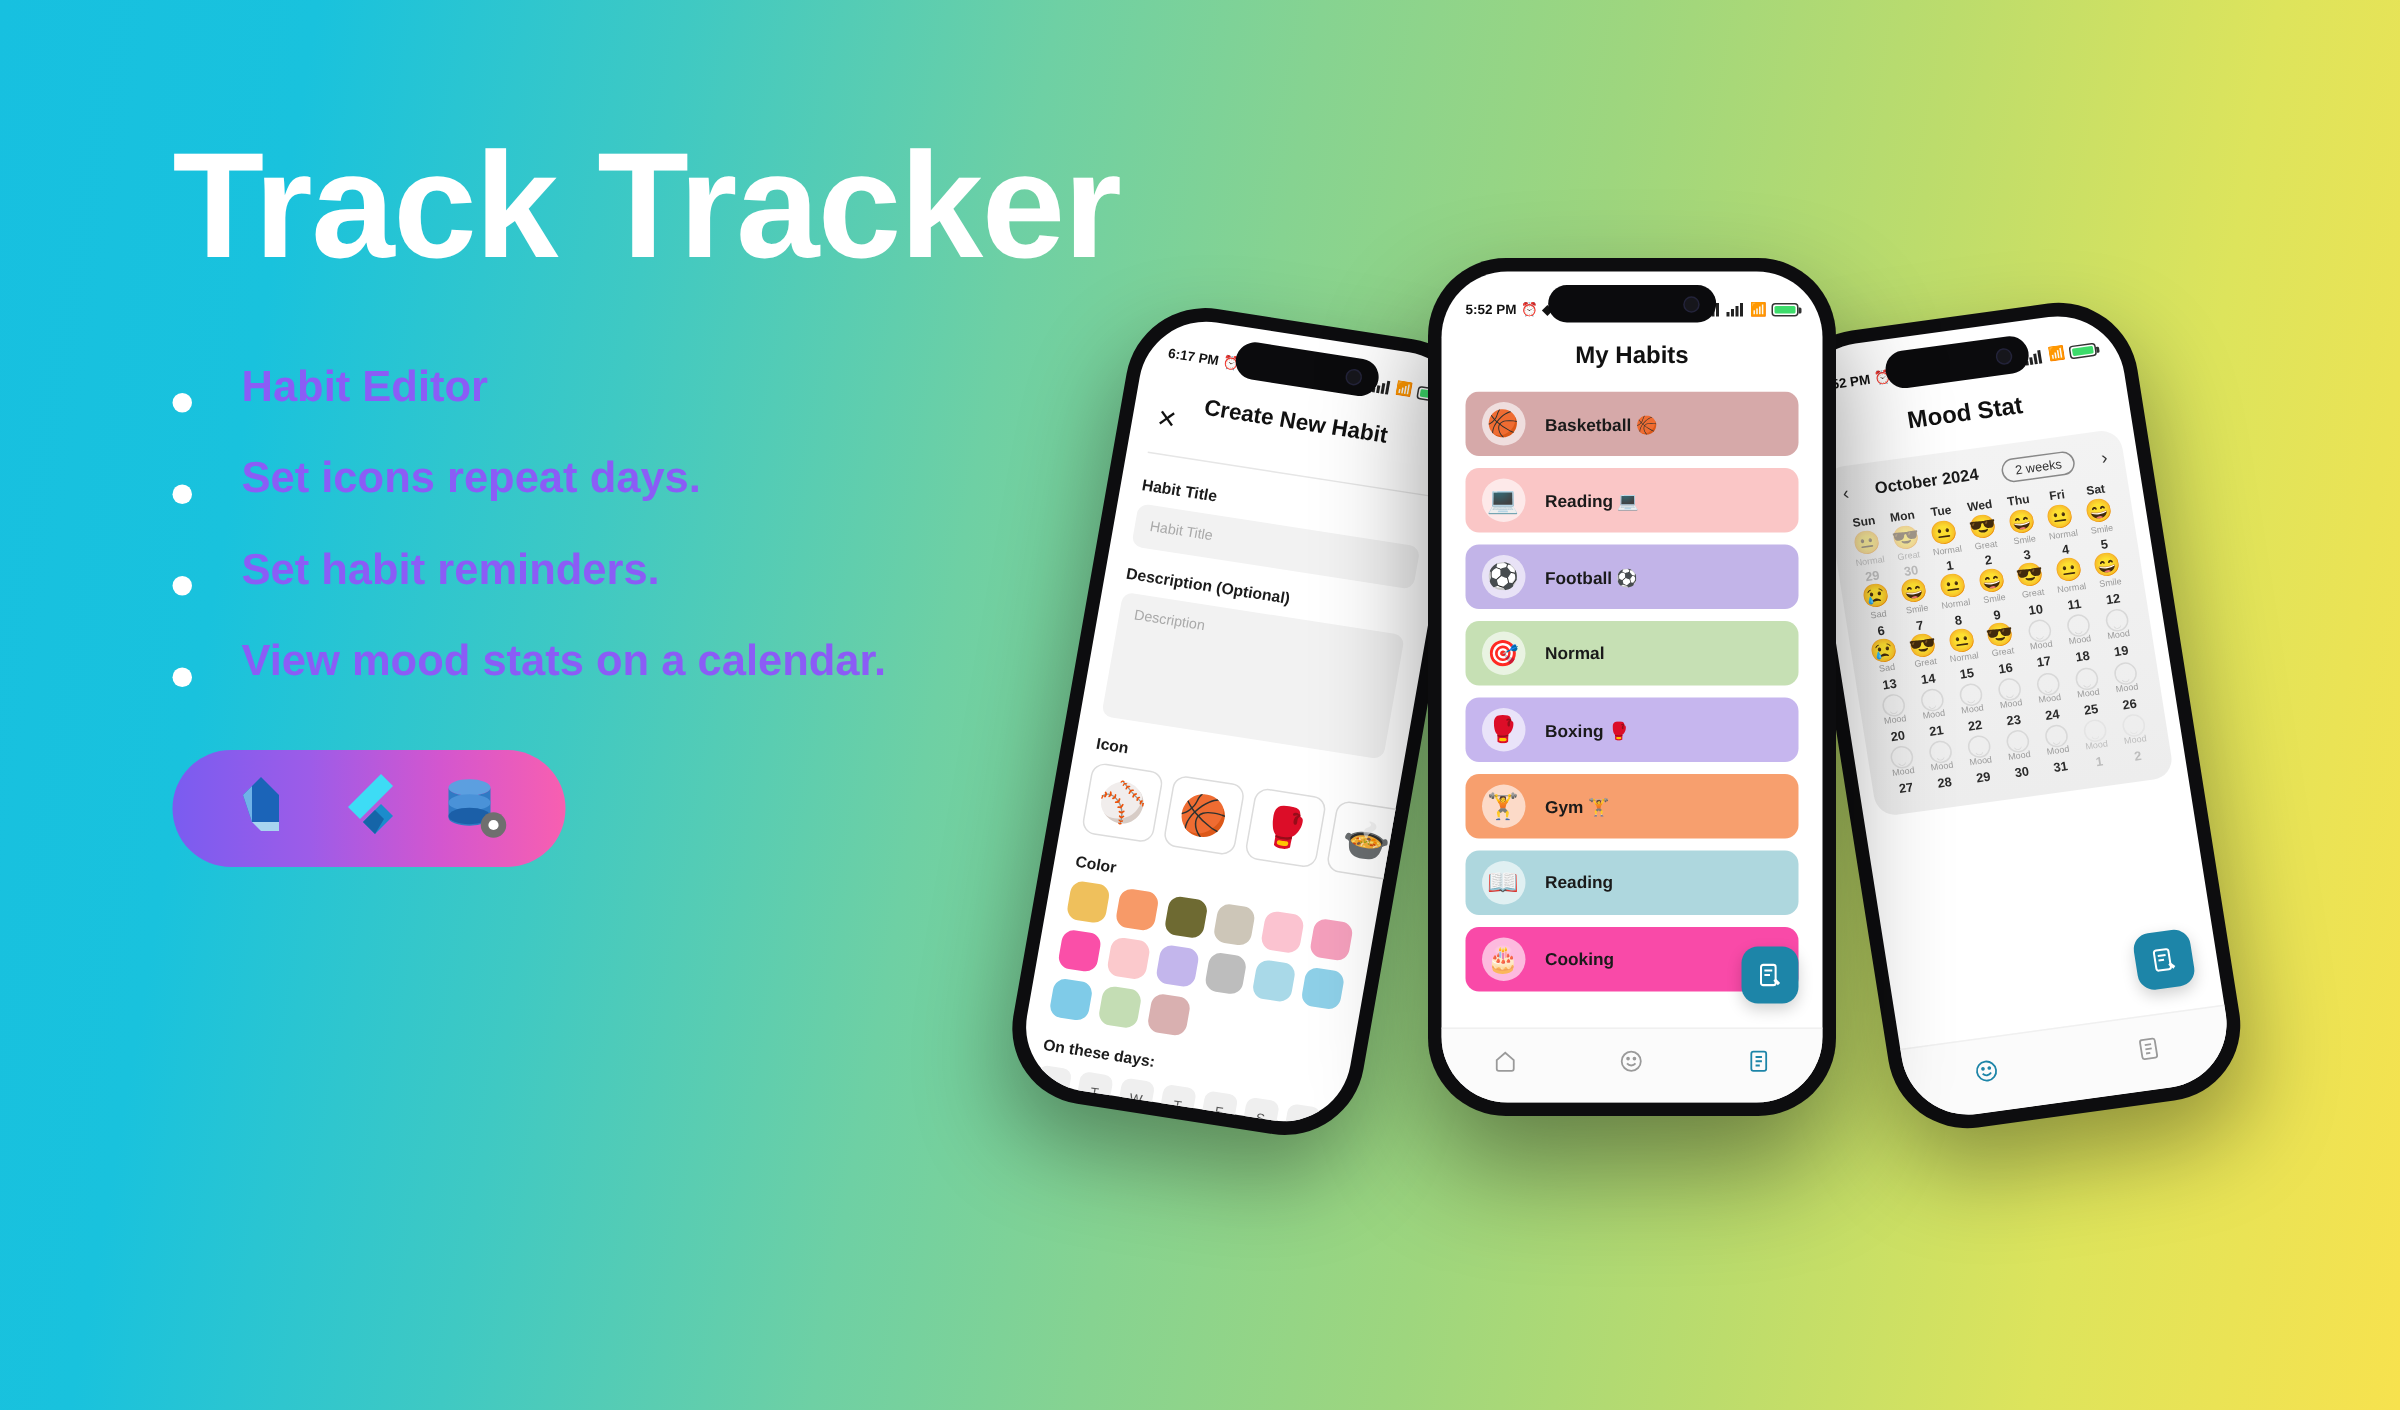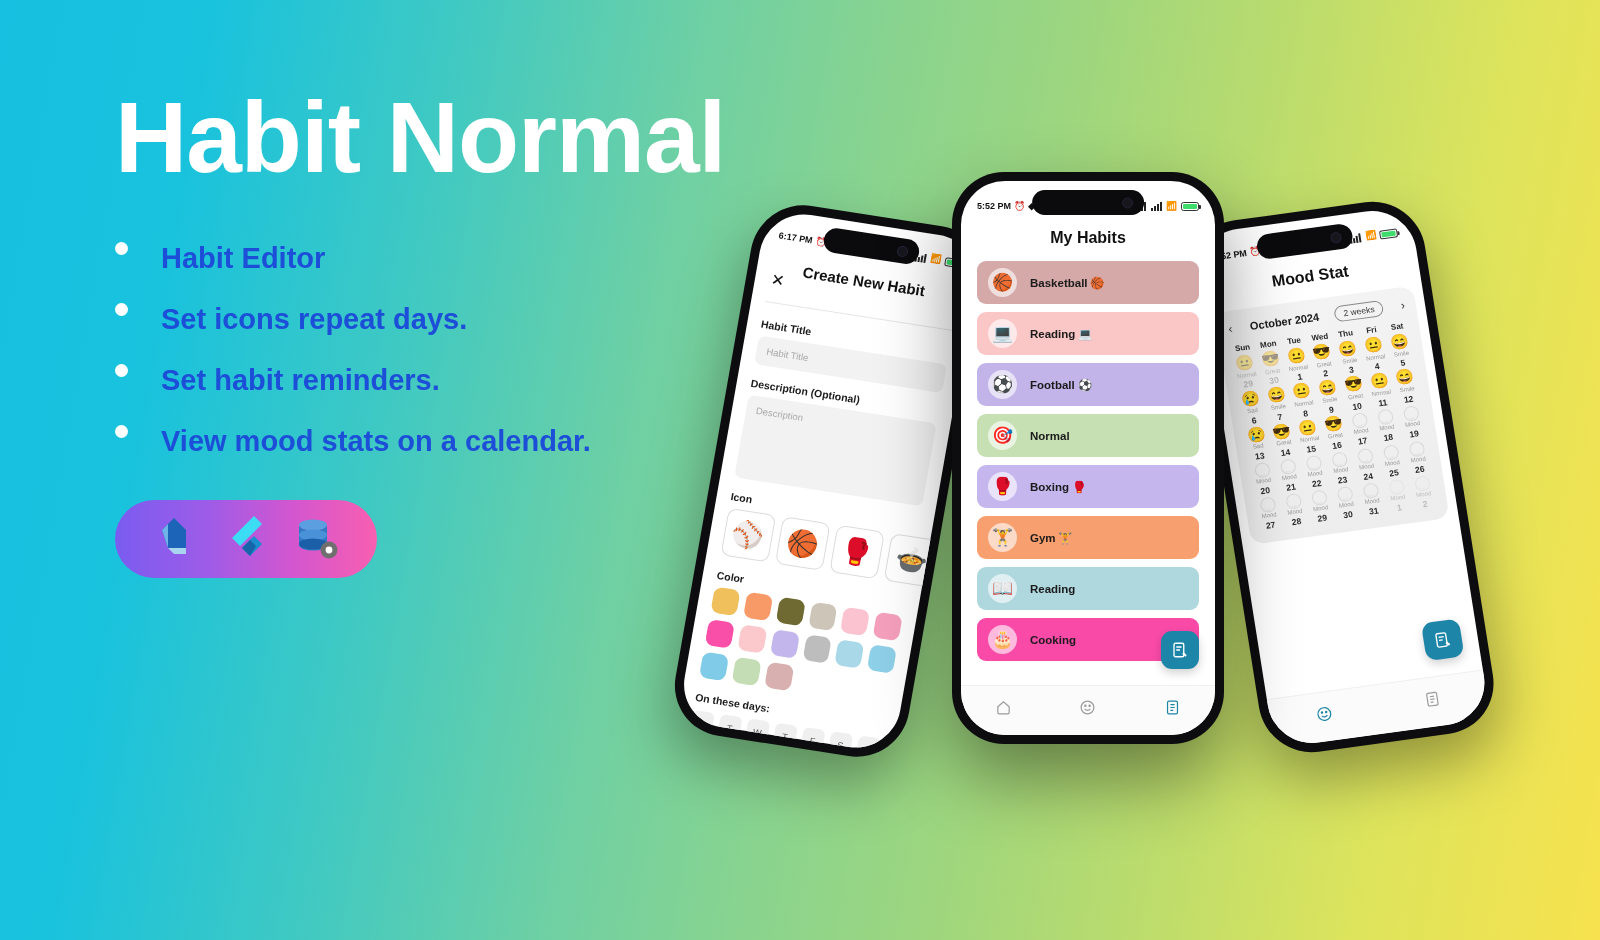--- a/index.html
+++ b/index.html
@@ -13,22 +13,22 @@
   }
 
   
   .copy { position:absolute; left:115px; top:85px; width:680px; }
   .title {
     font-size:100px; font-weight:800; color:#fff; letter-spacing:-1px;
     line-height:1.05; white-space:nowrap;
   }
   .bullets { list-style:none; margin-top:52px; }
   .bullets li {
-    display:flex; align-items:flex-start; margin-bottom:28px;
-    color:#1d4ed8; font-size:29px; font-weight:700;
+    display:flex; align-items:flex-end; margin-bottom:28px;
+    color:#8b5cf6; font-size:29px; font-weight:700;
   }
   .bullets li .dot {
     width:13px; height:13px; border-radius:50%; background:#fff;
     margin-right:33px; flex:none;
   }
 
   .platforms { display:flex; align-items:center; gap:74px; margin-top:48px; }
   .plat { display:flex; align-items:center; gap:16px; }
   .plat .pl-label { color:#fff; font-size:35px; font-weight:800; }
 
@@ -190,21 +190,21 @@
   }
   .cell .ml { font-size:6px; color:#9a9a9a; line-height:1.3; }
   .cell .dn { font-size:8.5px; font-weight:700; color:#2a2a2a; line-height:1.2; }
   .cell.dim .ml, .cell.dim .dn { color:#bdbdbd; }
   .cell.dim .em { opacity:.45; }
 </style>
 </head>
 <body>
 
 <div class="copy">
-  <div class="title">Habit Normal</div>
+  <div class="title">Track Tracker</div>
   <ul class="bullets">
       <li>
         <span class="dot"></span>
         <span>Habit Editor</span>
       </li>
       <li>
         <span class="dot"></span>
         <span>Set icons repeat days.</span>
       </li>
       <li>

